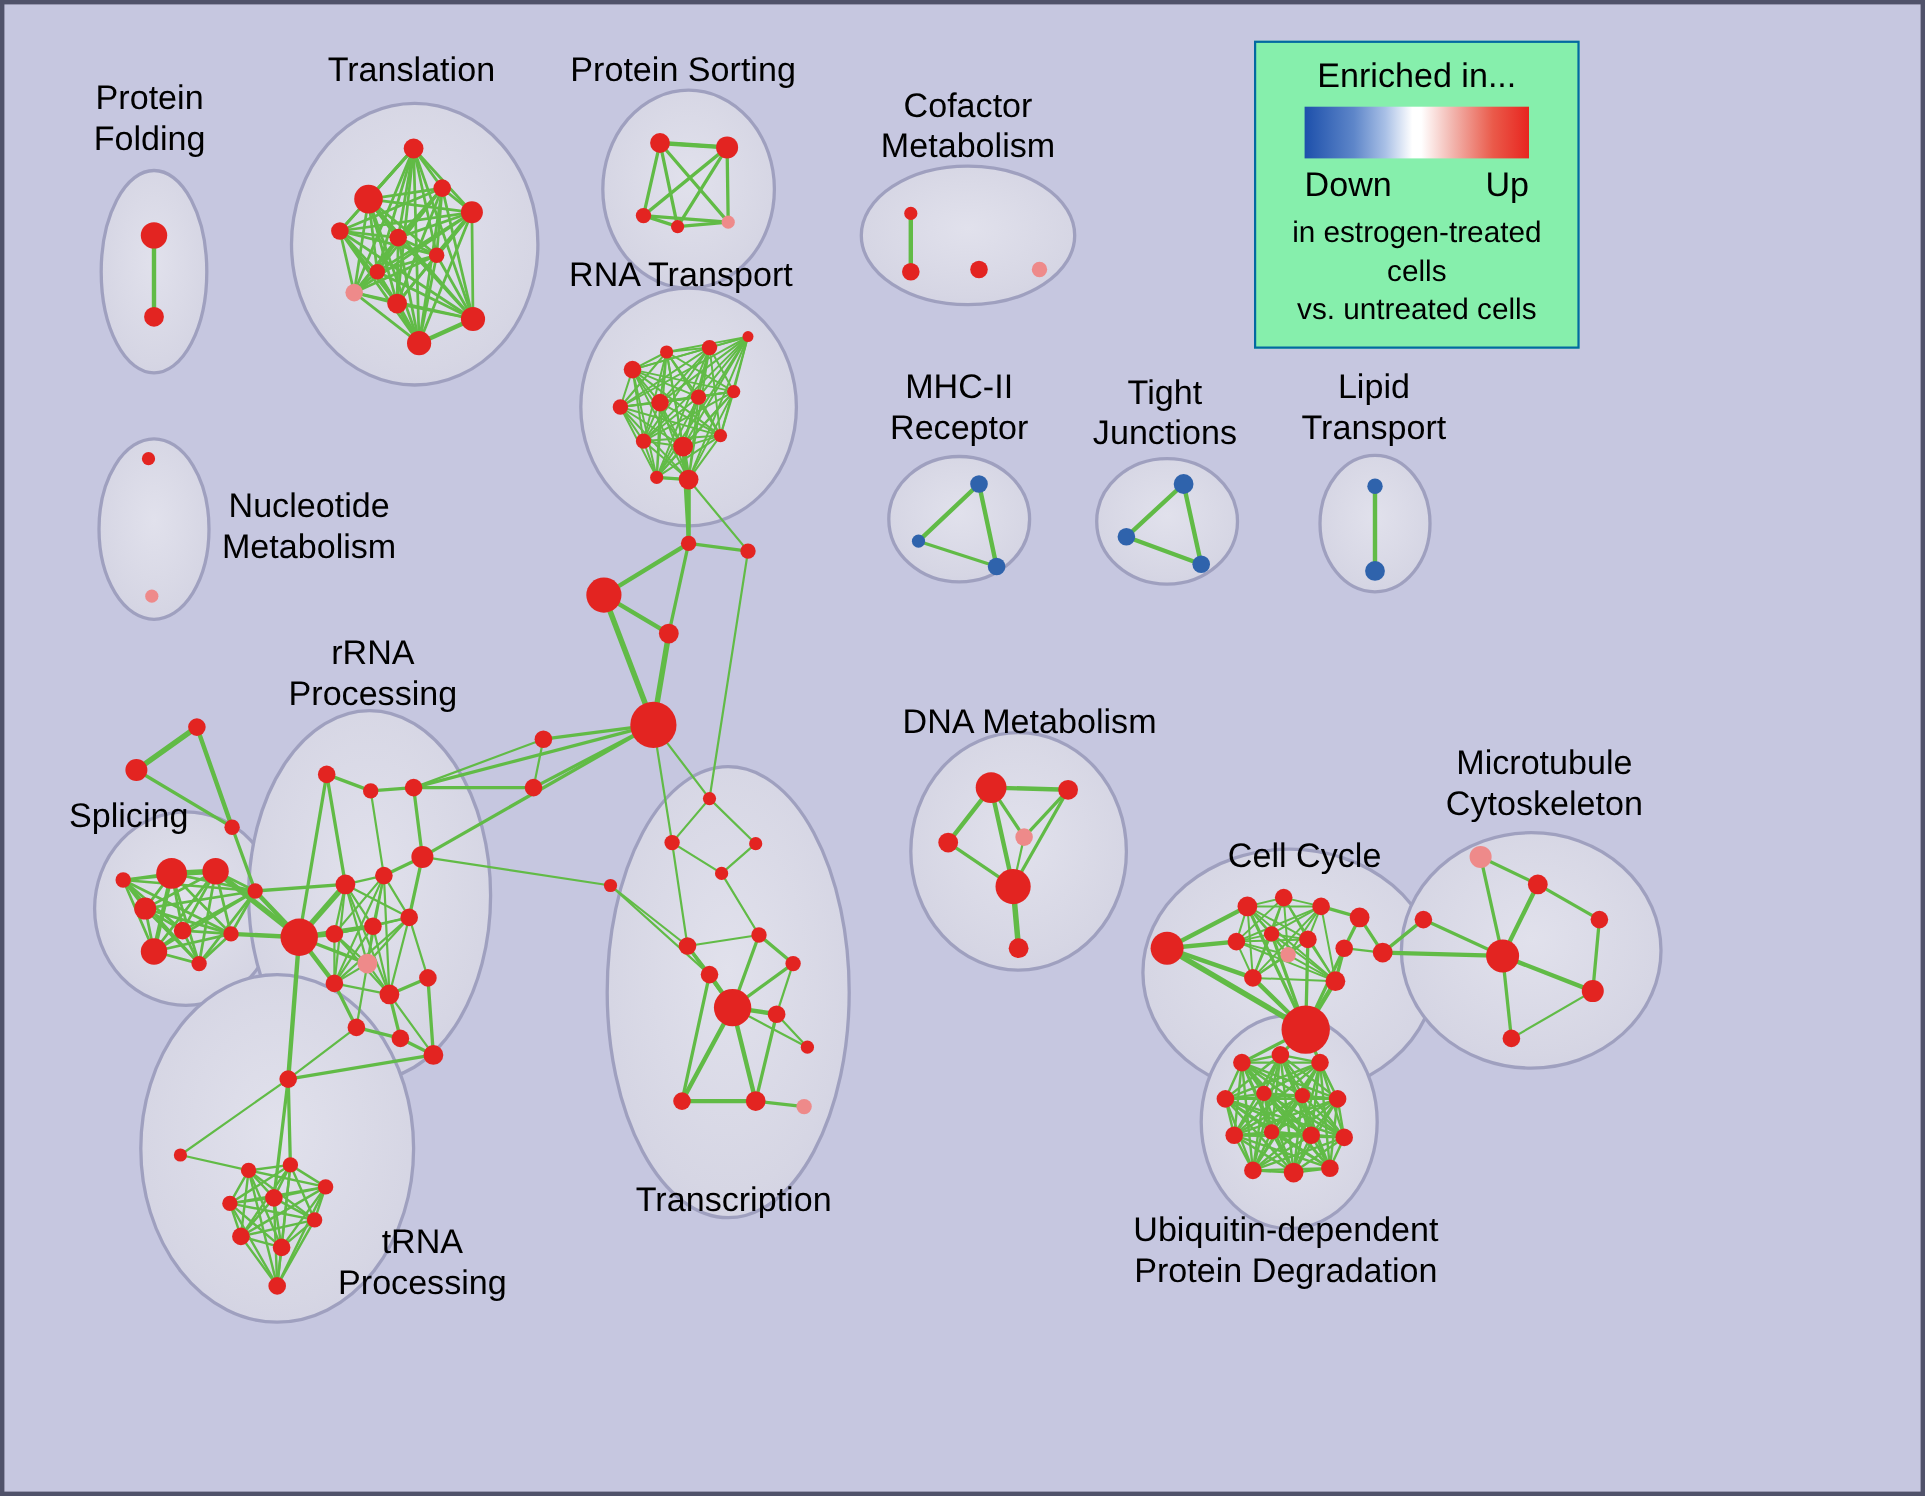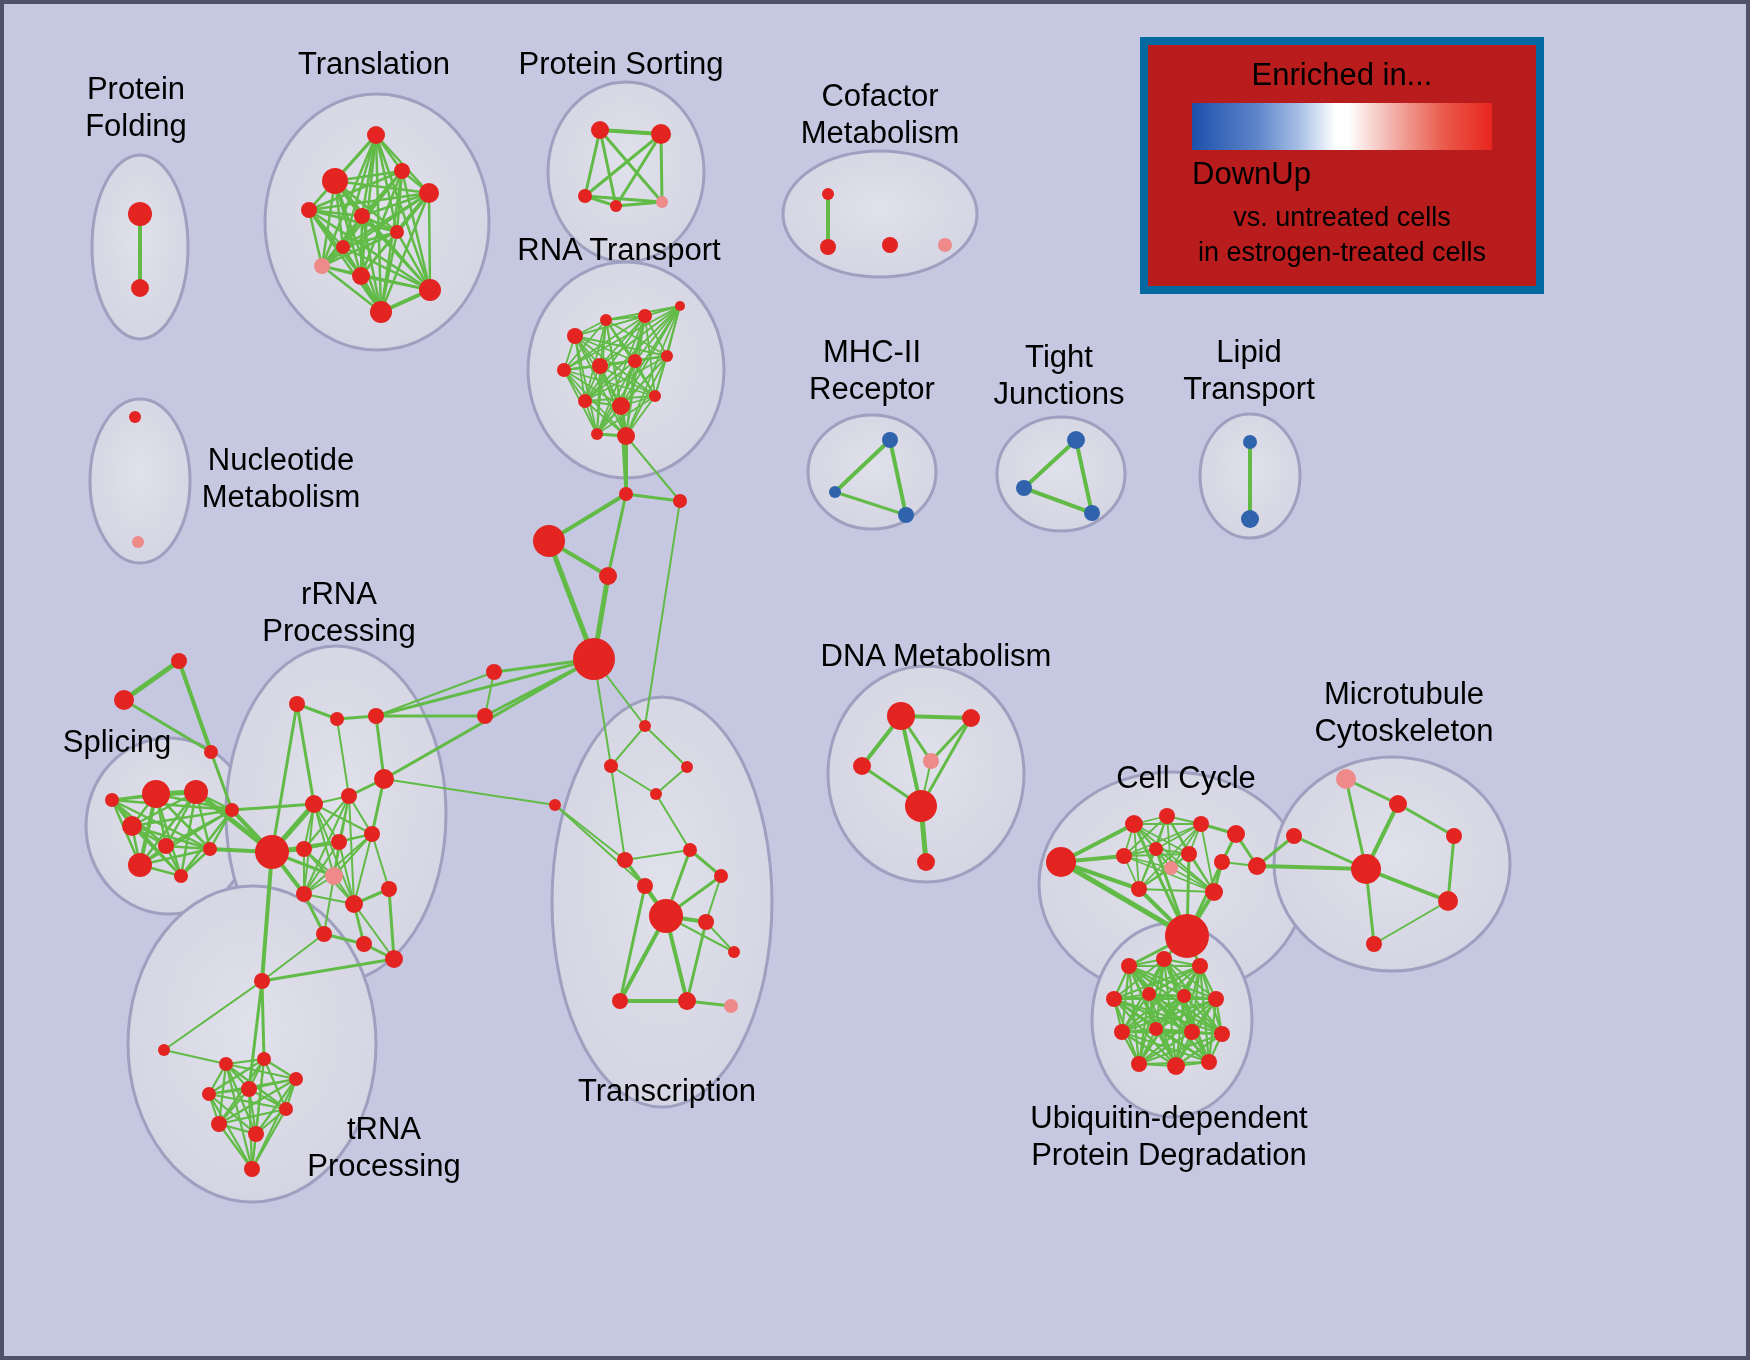--- a/index.html
+++ b/index.html
@@ -17,38 +17,39 @@
   #network-svg { position:absolute; left:0; top:0; }
   .cluster-label {
     font-family: "Liberation Sans", "DejaVu Sans", sans-serif;
     font-size: 31px;
     fill: #000000;
   }
   .legend {
     position: absolute;
     left: 1136px;
     top: 33px;
-    width: 404px;
-    border: 8px solid #0369a1;
-    background: #b91c1c;
+    width: 296px;
+    border: 2px solid #0369a1;
+    background: #86efac;
     padding: 12px 18px 16px;
     text-align: center;
     box-sizing: border-box;
     color: #000;
   }
   .legend-title { font-size: 31px; }
   .legend-gradient {
     height: 47px;
     margin: 10px 26px 6px;
     background: linear-gradient(90deg,
       #1d50ab 0%, #5e86c9 22%, #a9c0e6 36%, #ffffff 48%, #ffffff 52%,
       #f2b5ae 66%, #ea5a4a 84%, #e8251f 100%);
   }
   .legend-ends {
     display: flex;
+    justify-content: space-between;
     padding: 0 26px;
     font-size: 31px;
     margin-bottom: 8px;
   }
   .legend-caption { font-size: 27px; line-height: 1.3; }
 </style>
 </head>
 <body>
 
 <div id="figure">
@@ -784,17 +785,17 @@
       </g>
     </svg>
 
   <div class="legend">
     <div class="legend-title">Enriched in...</div>
     <div class="legend-gradient"></div>
     <div class="legend-ends">
       <span>Down</span>
       <span>Up</span>
     </div>
+    <div class="legend-caption">in estrogen-treated cells</div>
     <div class="legend-caption">vs. untreated cells</div>
-    <div class="legend-caption">in estrogen-treated cells</div>
   </div>
 
 </div>
 
 </body></html>

